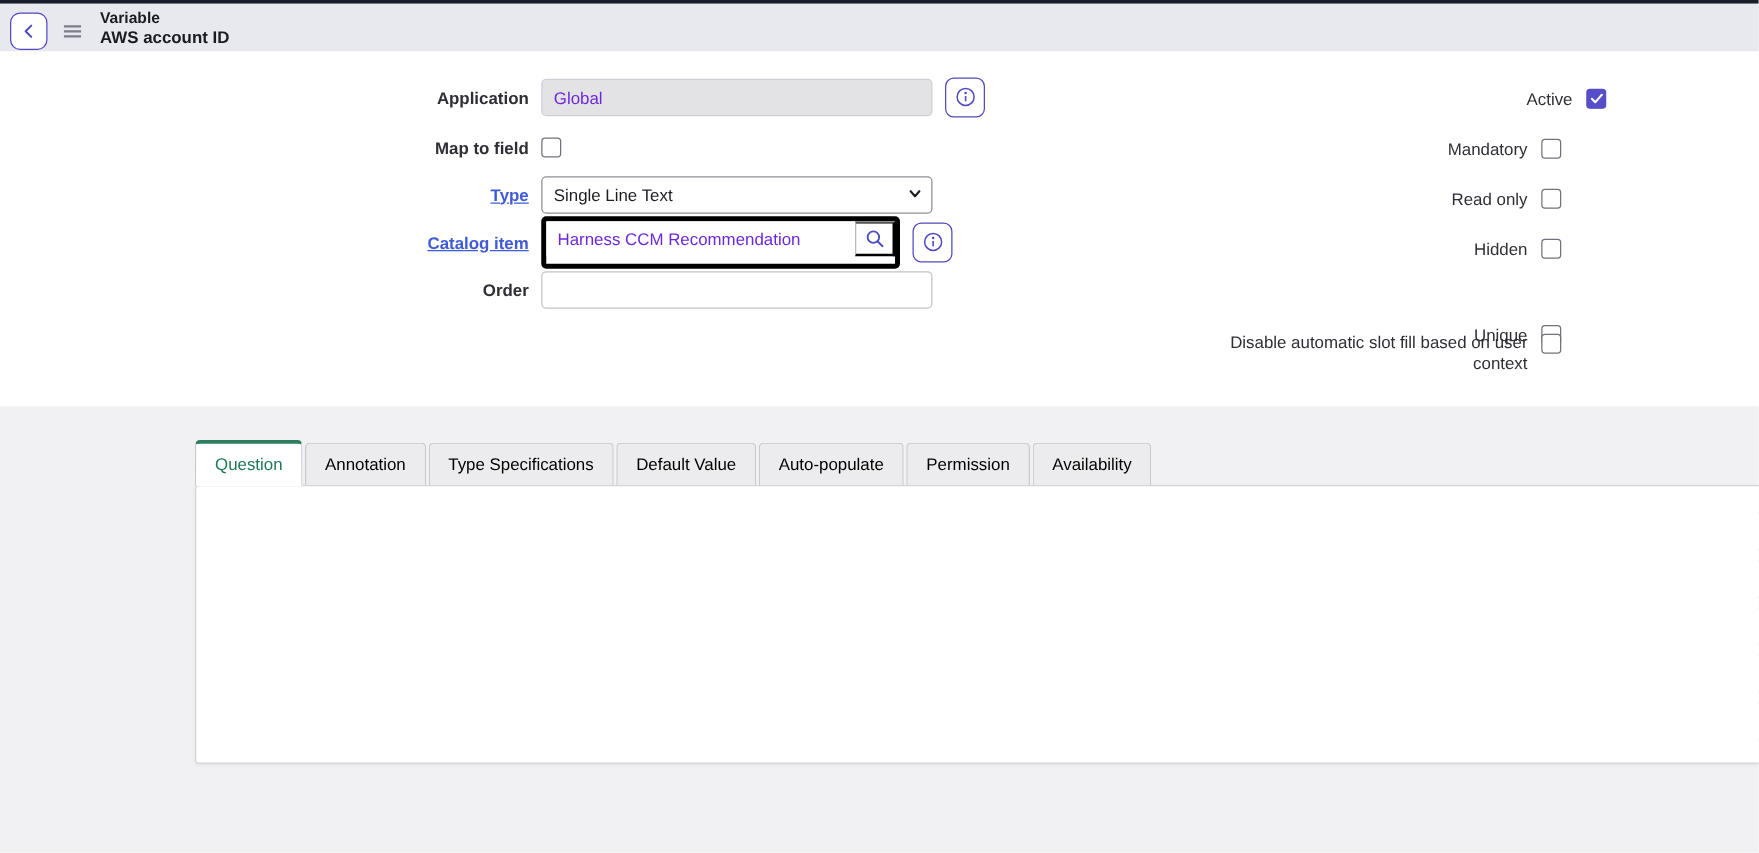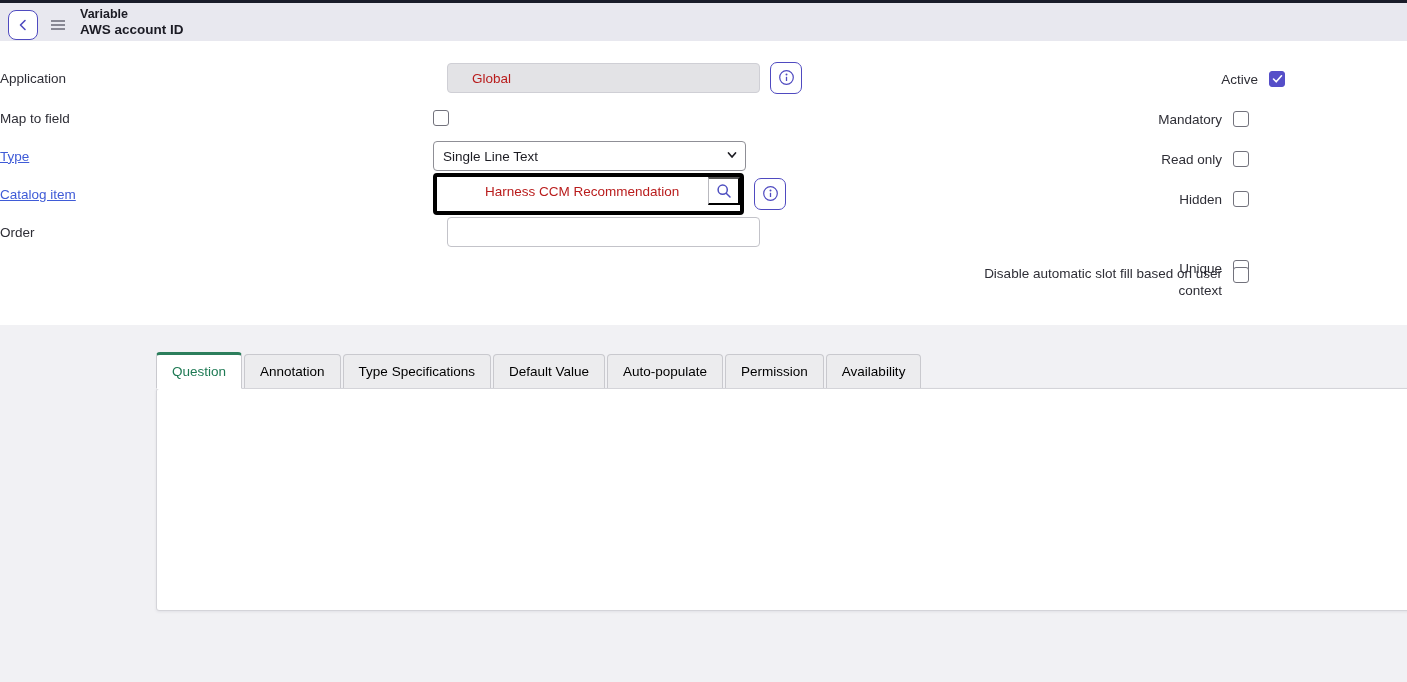--- a/index.html
+++ b/index.html
@@ -24,27 +24,27 @@
     display: flex; align-items: center; justify-content: center; cursor: pointer;
   }
   .hamburger { position: absolute; left: 50px; top: 14px; width: 16px; height: 16px;
     display: flex; align-items: center; justify-content: center; cursor: pointer; }
   .titles { position: absolute; left: 80px; top: 3px; line-height: 16px; }
   .title-sm { font-weight: bold; font-size: 12.5px; color: #1b1b24; }
   .title-lg { font-weight: bold; font-size: 13.5px; color: #1b1b24; }
 
   
   .row { position: absolute; display: flex; align-items: center; height: 30px; }
-  .flabel { width: 423px; flex: none; color: #2e2e36; }
+  .flabel { width: 423px; text-align: right; flex: none; color: #2e2e36; font-weight: bold; }
   .flabel a { color: #3f5bd7; text-decoration: underline; cursor: pointer; }
   .field { margin-left: 10px; }
   input[type="text"] {
     height: 30px; border: 1px solid #c3c3c9; border-radius: 4px;
-    padding: 0 24px; font-family: inherit; font-size: 13.5px; color: #b91c1c;
-    background: #ffffff; outline: none; margin-left: 24px;
+    padding: 0 9px; font-family: inherit; font-size: 13.5px; color: #6d28d9;
+    background: #ffffff; outline: none;
   }
   input[readonly] { background: #e3e3e6; border-color: #cfcfd5; }
   .select-wrap { position: relative; }
   select {
     height: 30px; width: 313px; border: 1px solid #8f8f96; border-radius: 4px;
     padding: 0 26px 0 9px; font-family: inherit; font-size: 13.5px; color: #1d1d24;
     background: #ffffff; appearance: none; -webkit-appearance: none; outline: none; cursor: pointer;
   }
   .select-chevron { position: absolute; right: 8px; top: 8px; pointer-events: none; }
   .ref-combo {

